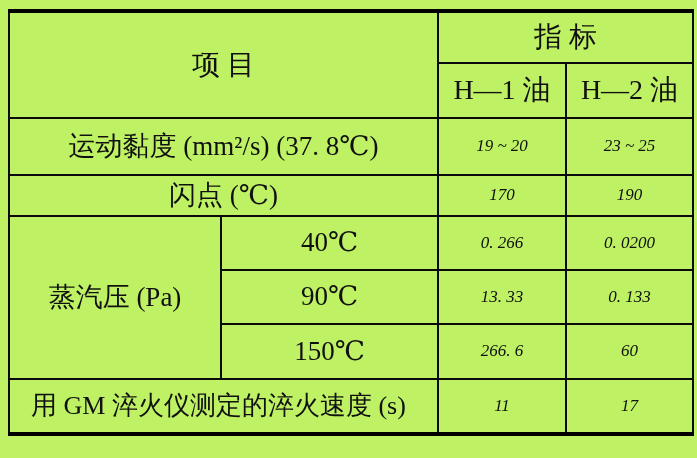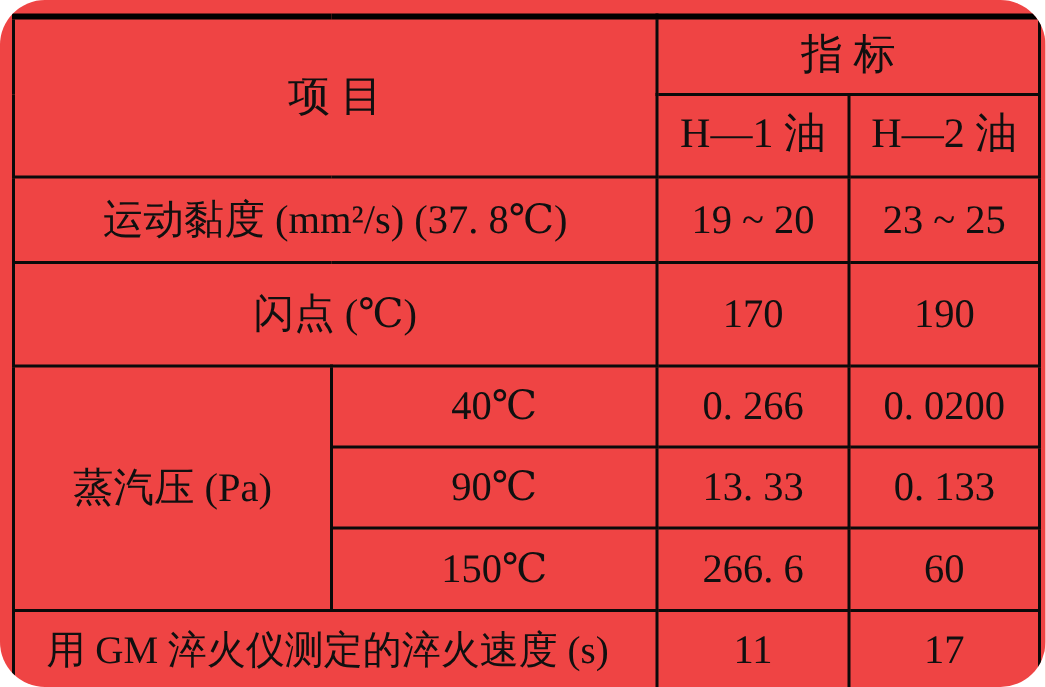--- a/index.html
+++ b/index.html
@@ -4,25 +4,24 @@
 <style>
   html, body {
     margin: 0;
     padding: 0;
     background: #ffffff;
   }
   .page {
     position: relative;
     width: 697px;
     height: 458px;
-    background: #ef4444;
+    background: #bef264;
     font-family: "Liberation Serif", "DejaVu Serif", serif;
     color: #101010;
     overflow: hidden;
-    border-radius: 30px;
   }
   table.oil-table {
     position: absolute;
     left: 8px;
     top: 9px;
     width: 684px;
     border-collapse: collapse;
     table-layout: fixed;
     border: 2px solid #000;
     border-top-width: 4px;
@@ -34,32 +33,32 @@
     border: 2px solid #0a0a0a;
     text-align: center;
     vertical-align: middle;
     padding: 0;
     overflow: hidden;
     white-space: nowrap;
   }
   tr.r-h1  { height: 52px; }
   tr.r-h2  { height: 55px; }
   tr.r-v   { height: 57px; margin-left: 17px; }
-  tr.r-f   { height: 69px; }
+  tr.r-f   { height: 41px; }
   tr.r-t1  { height: 54px; }
   tr.r-t2  { height: 54px; margin-top: 10px; }
   tr.r-t3  { height: 55px; }
   tr.r-q   { height: 55px; }
   td.header-cell { font-size: 28px; }
   td.left-cell {
     text-align: left;
     padding-left: 21px;
     font-size: 26px;
   }
-  td.num-cell { font-size: 27px; }
+  td.num-cell { font-size: 17px; font-style: italic; }
 </style>
 </head>
 <body>
 
 <div class="page">
   <table class="oil-table">
     <colgroup>
       <col style="width:212px">
       <col style="width:217px">
       <col style="width:128px">

